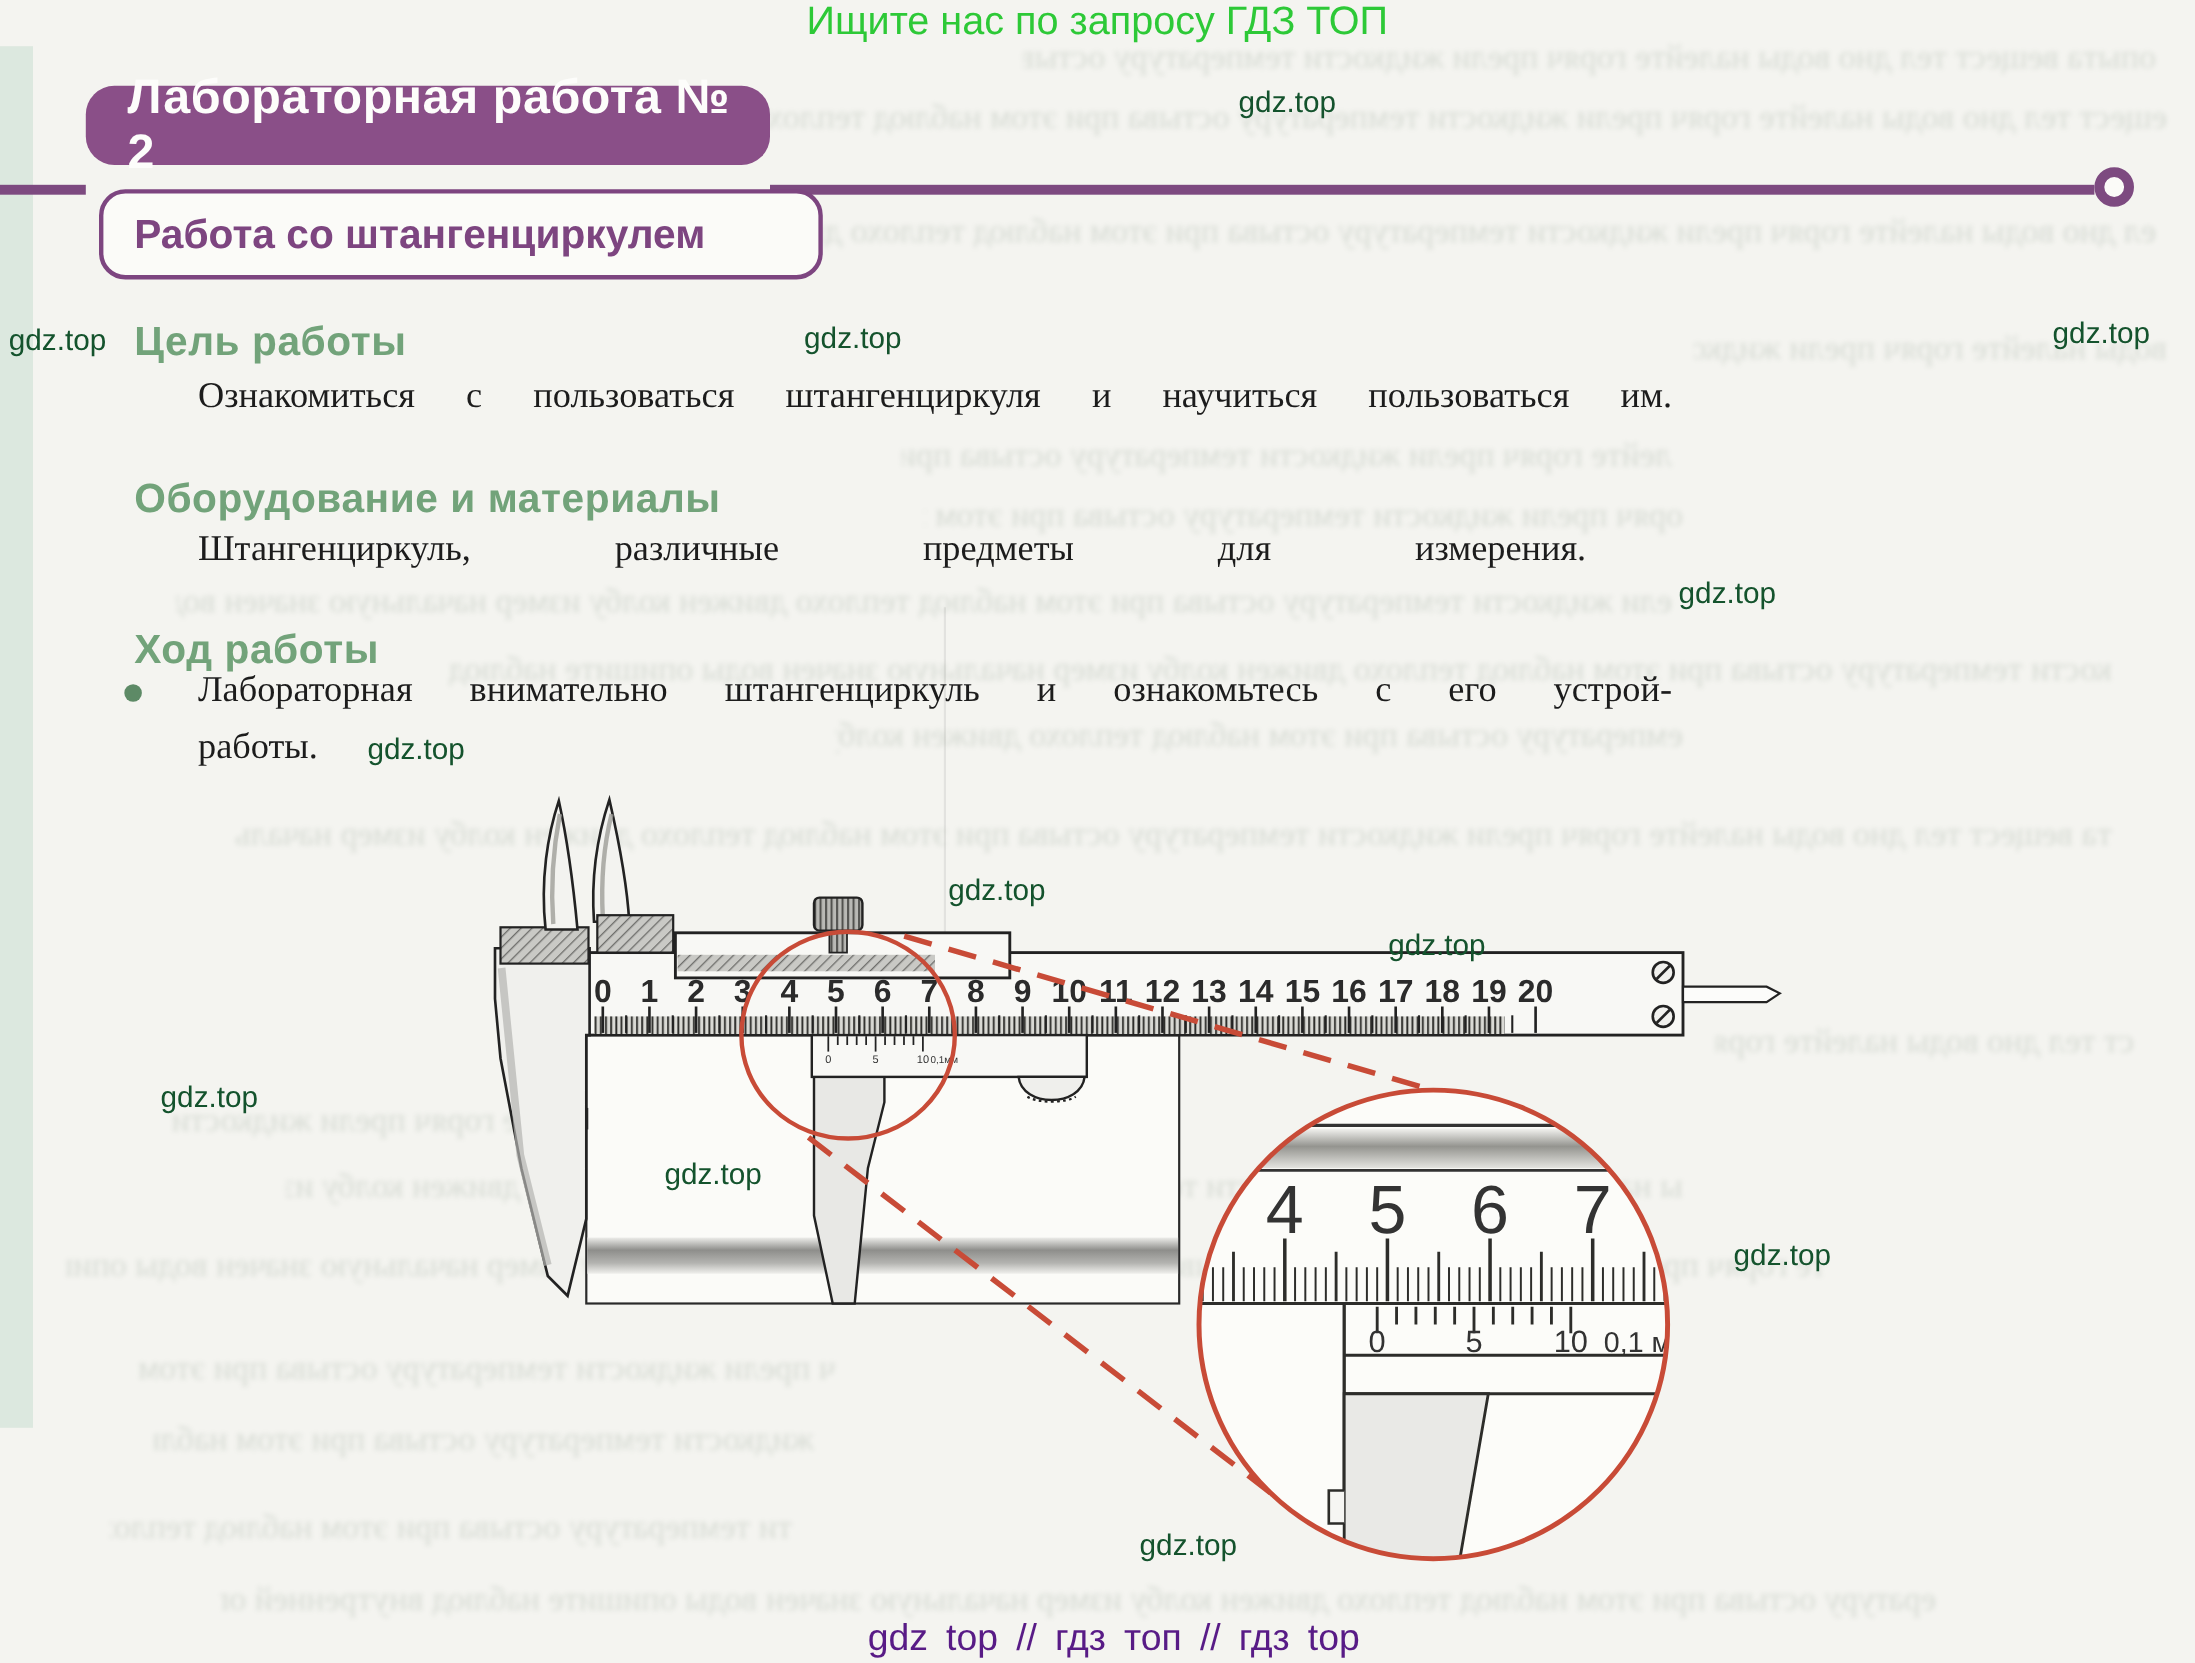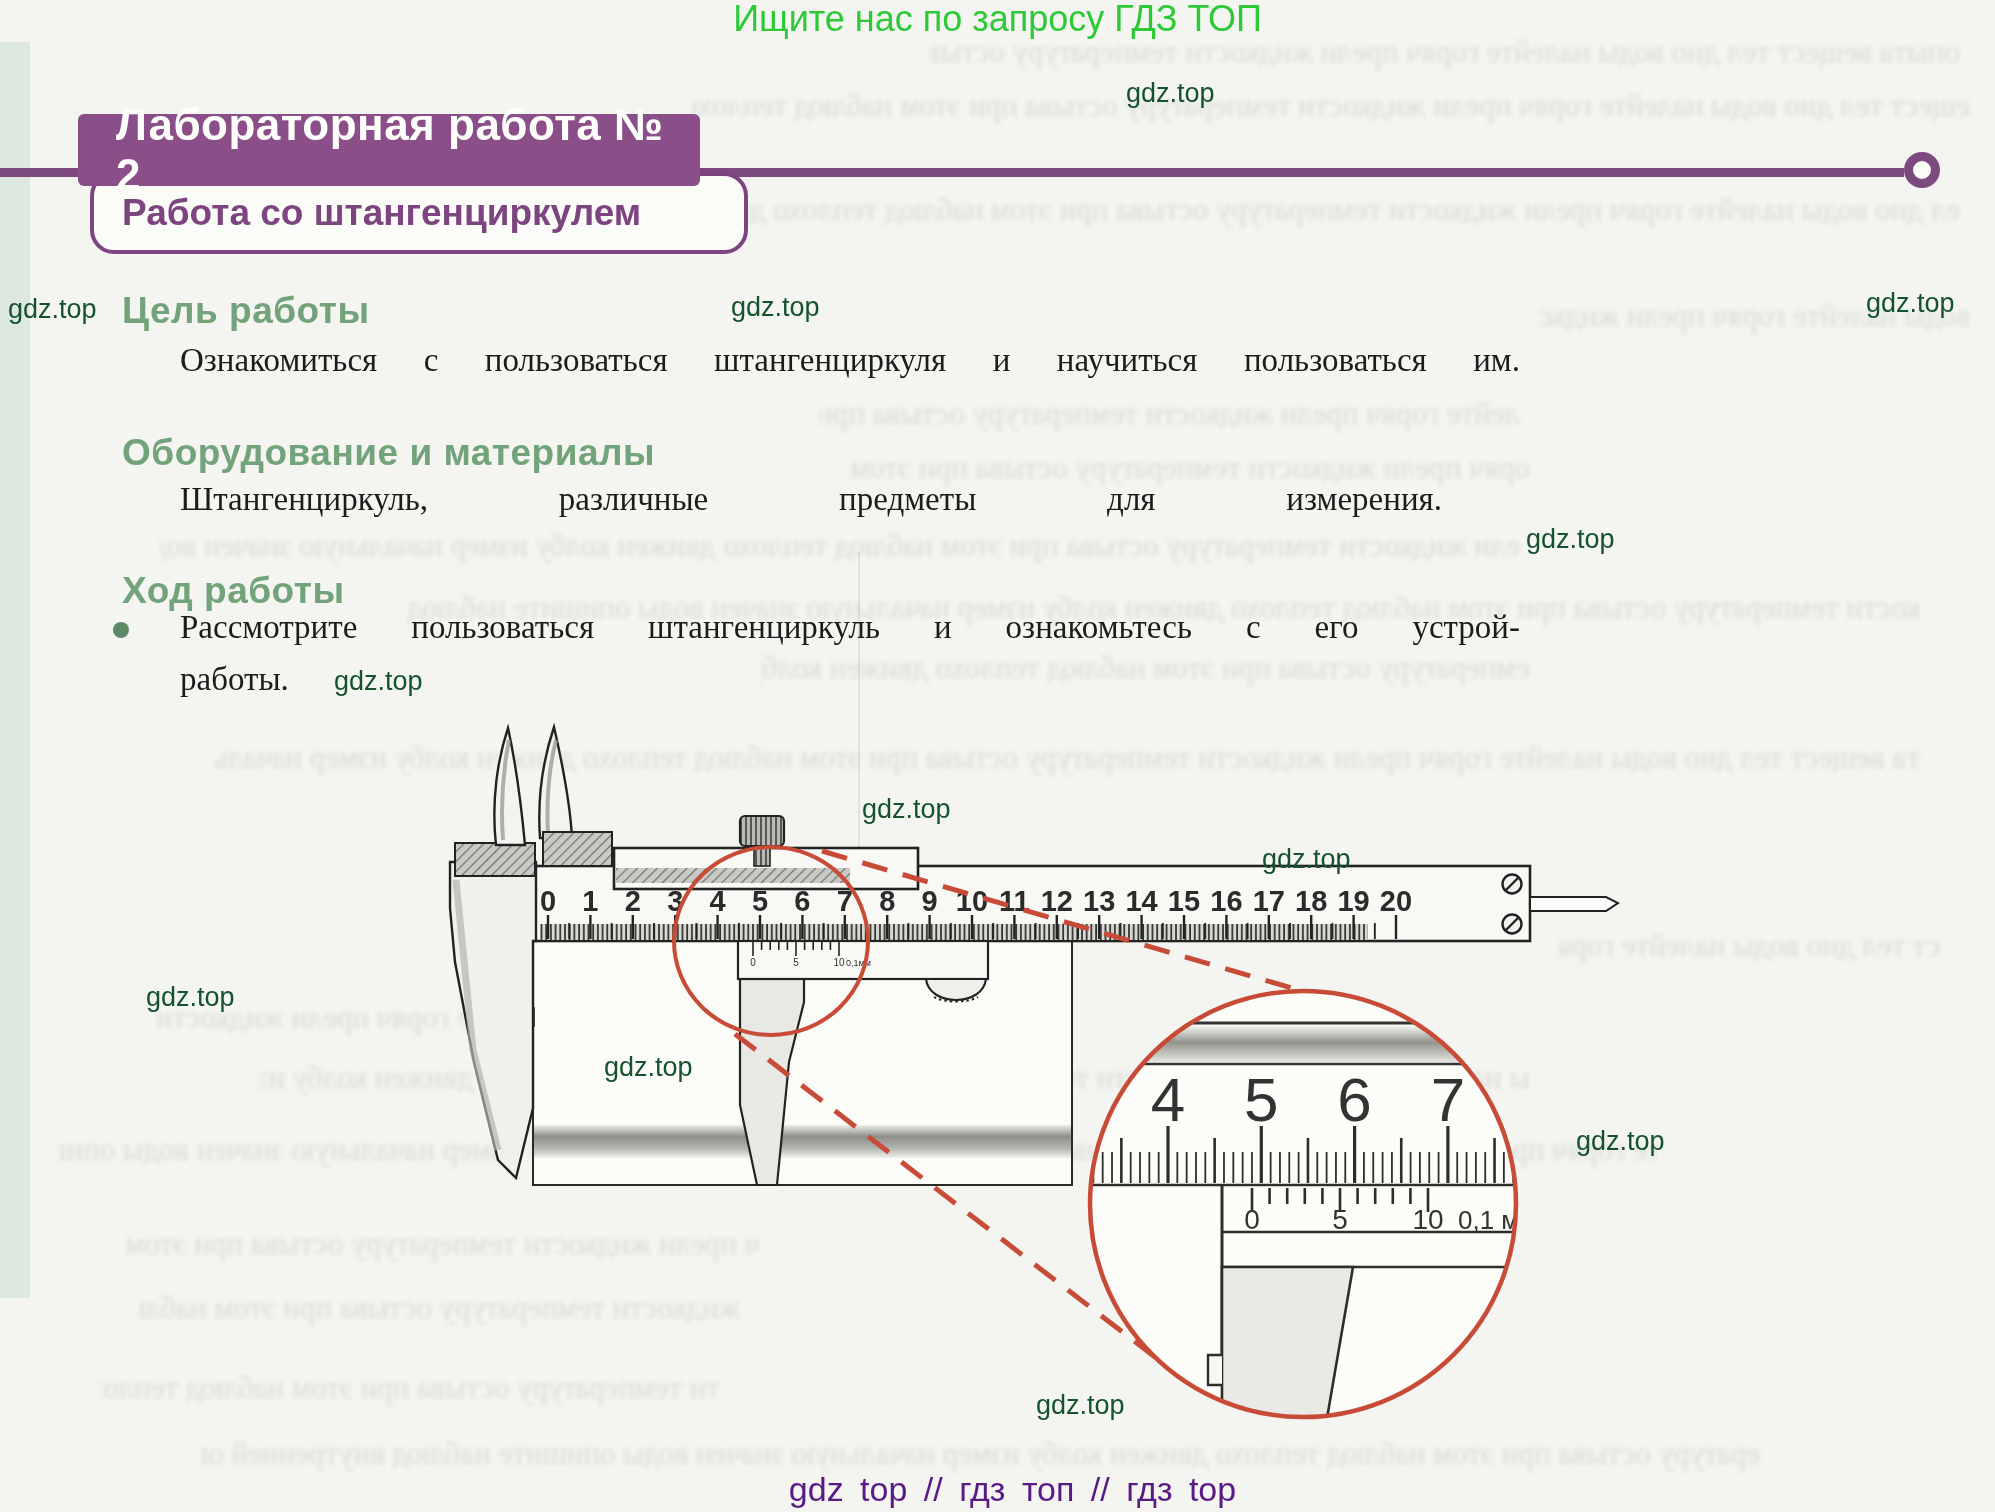--- a/index.html
+++ b/index.html
@@ -5,22 +5,22 @@
   html,body{margin:0;padding:0;}
   body{
     position:relative;width:1995px;height:1512px;overflow:hidden;
     background:#f4f4f0;font-family:"Liberation Sans",sans-serif;
   }
   
   .stripe{position:absolute;left:0;top:42px;width:30px;height:1256px;background:#dce8df;z-index:1;}
   .promo{position:absolute;left:0;right:0;top:-2px;text-align:center;
     font:500 36px "Liberation Sans",sans-serif;color:#2dc937;z-index:5;}
   .badge{position:absolute;left:78px;top:78px;width:622px;height:72px;background:#8a4f88;
-    border-radius:6px;display:flex;align-items:center;padding-left:38px;box-sizing:border-box;
-    color:#fdfdfb;font:700 44px "Liberation Sans",sans-serif;letter-spacing:.5px;z-index:4;margin-top:36px;}
+    border-radius:26px;display:flex;align-items:center;padding-left:38px;box-sizing:border-box;
+    color:#fdfdfb;font:700 44px "Liberation Sans",sans-serif;letter-spacing:.5px;z-index:4;}
   .subtitle-box{position:absolute;left:90px;top:172px;width:658px;height:82px;background:#fbfbf8;
     border:4px solid #7d4580;border-radius:24px;display:flex;align-items:center;padding-left:28px;
     box-sizing:border-box;color:#7d4580;font:700 37px "Liberation Sans",sans-serif;z-index:3;}
   .rule{position:absolute;height:9px;background:#7d4a80;top:168px;z-index:2;}
   .rule-left{left:0;width:78px;}
   .rule-right{left:700px;width:1204px;}
   .rule-ring{position:absolute;left:1904px;top:152px;width:36px;height:36px;box-sizing:border-box;
     border:9px solid #7d4a80;border-radius:50%;background:#fbfbf8;z-index:2;}
   
   .h-green{position:absolute;left:122px;font:700 37px "Liberation Sans",sans-serif;
@@ -88,21 +88,21 @@
 <div class="subtitle-box">Работа со штангенциркулем</div>
 
 <div class="h-green h-goal">Цель работы</div>
 <div class="para para-goal">Ознакомиться с пользоваться штангенциркуля и научиться пользоваться им.</div>
 
 <div class="h-green h-equip">Оборудование и материалы</div>
 <div class="para para-equip">Штангенциркуль, различные предметы для измерения.</div>
 
 <div class="h-green h-proc">Ход работы</div>
 <div class="bullet-dot"></div>
-<div class="para step-l1">Рассмотрите пользоваться штангенциркуль и ознакомьтесь с его устрой-</div>
+<div class="para step-l1">Лабораторная внимательно штангенциркуль и ознакомьтесь с его устрой-</div>
 <div class="step-l2">работы.</div>
 
 <svg id="caliper-svg" viewBox="100 690 1600 770">
   <defs>
     <pattern id="hatch" width="7" height="7" patternUnits="userSpaceOnUse" patternTransform="rotate(45)">
       <rect width="7" height="7" fill="#c9c9c5"></rect>
         <line x1="0" y1="0" x2="0" y2="7" stroke="#6f6f6c" stroke-width="2.4"></line>
     </pattern>
     <pattern id="knurl" width="5" height="5" patternUnits="userSpaceOnUse">
       <rect width="5" height="5" fill="#b9b9b5"></rect>

